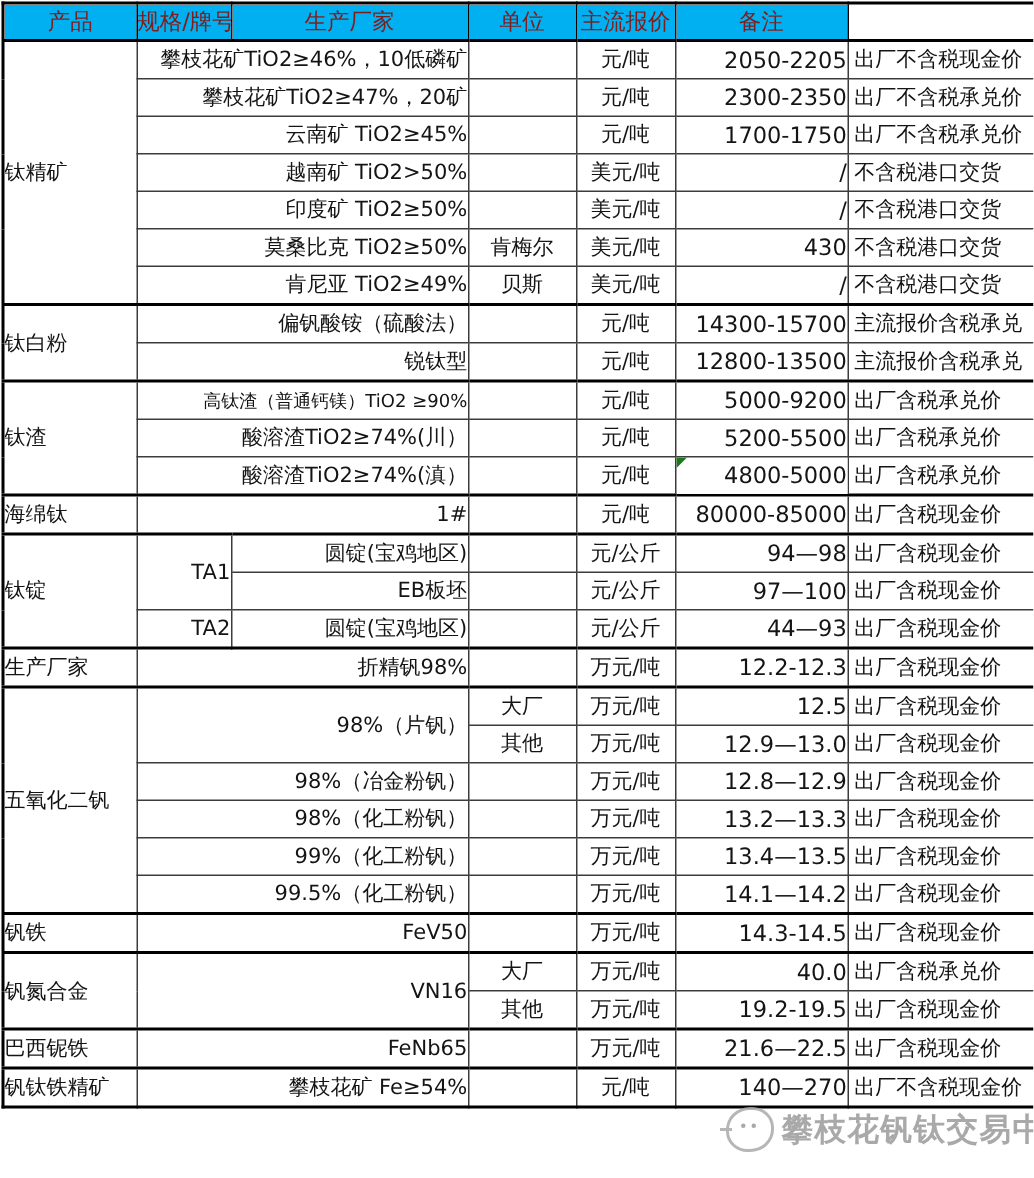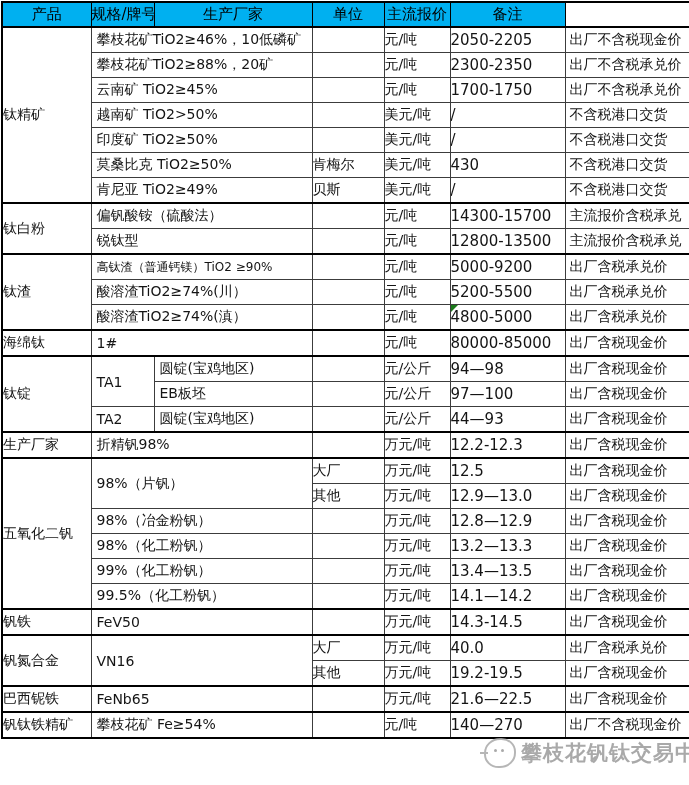--- a/index.html
+++ b/index.html
@@ -6,33 +6,33 @@
   .page {
     position:relative; width:689px; height:785px; background:#ffffff;
     font-family:"DejaVu Sans","Liberation Sans",sans-serif; overflow:hidden;
   }
   table.price {
     border-collapse:collapse; table-layout:fixed;
     width:687px; margin:1px 0 0 1px;
     border:2px solid #000;
   }
   th {
-    background:#00b0f0; color:#000000; font-size:15px; font-weight:normal;
+    background:#00b0f0; color:#7f1d1d; font-size:15px; font-weight:normal;
     height:23px; border:1px solid #000; padding:0; overflow:hidden; white-space:nowrap;
   }
   td {
     border:1px solid #3c3c3c; height:24px; font-size:14px; color:#141414;
     padding:0; overflow:hidden; white-space:nowrap; background:#fff;
   }
   tr.gs td { border-top:2px solid #000; }
   td.product { text-align:left; }
-  td.spec { text-align:left; padding-left:5px; }
+  td.spec { text-align:right; padding-left:5px; }
   td.small { font-size:12px; }
-  td.mfr, td.unit { }
-  td.price { text-align:left; font-size:15px; }
+  td.mfr, td.unit { text-align:center; }
+  td.price { text-align:right; font-size:15px; }
   td.note { text-align:left; padding-left:4px; }
   td.rel { position:relative; }
   .gm {
     position:absolute; left:0; top:0; width:0; height:0;
     border-top:7px solid #1a7a1a; border-right:7px solid transparent;
   }
   .watermark {
     position:absolute; left:484px; top:738px; display:flex; align-items:center;
     color:#9b9b9b; opacity:0.85; z-index:5;
   }
@@ -73,21 +73,21 @@
     <tbody>
         <tr class="gs">
           <td rowspan="7" class="product">钛精矿</td>
           <td colspan="2" class="spec">攀枝花矿TiO2≥46%，10低磷矿</td>
           <td class="mfr"></td>
           <td class="unit">元/吨</td>
           <td class="price">2050-2205</td>
           <td class="note">出厂不含税现金价</td>
         </tr>
         <tr>
-          <td colspan="2" class="spec">攀枝花矿TiO2≥88%，20矿</td>
+          <td colspan="2" class="spec">攀枝花矿TiO2≥47%，20矿</td>
           <td class="mfr"></td>
           <td class="unit">元/吨</td>
           <td class="price">2300-2350</td>
           <td class="note">出厂不含税承兑价</td>
         </tr>
         <tr>
           <td colspan="2" class="spec">云南矿 TiO2≥45%</td>
           <td class="mfr"></td>
           <td class="unit">元/吨</td>
           <td class="price">1700-1750</td>

